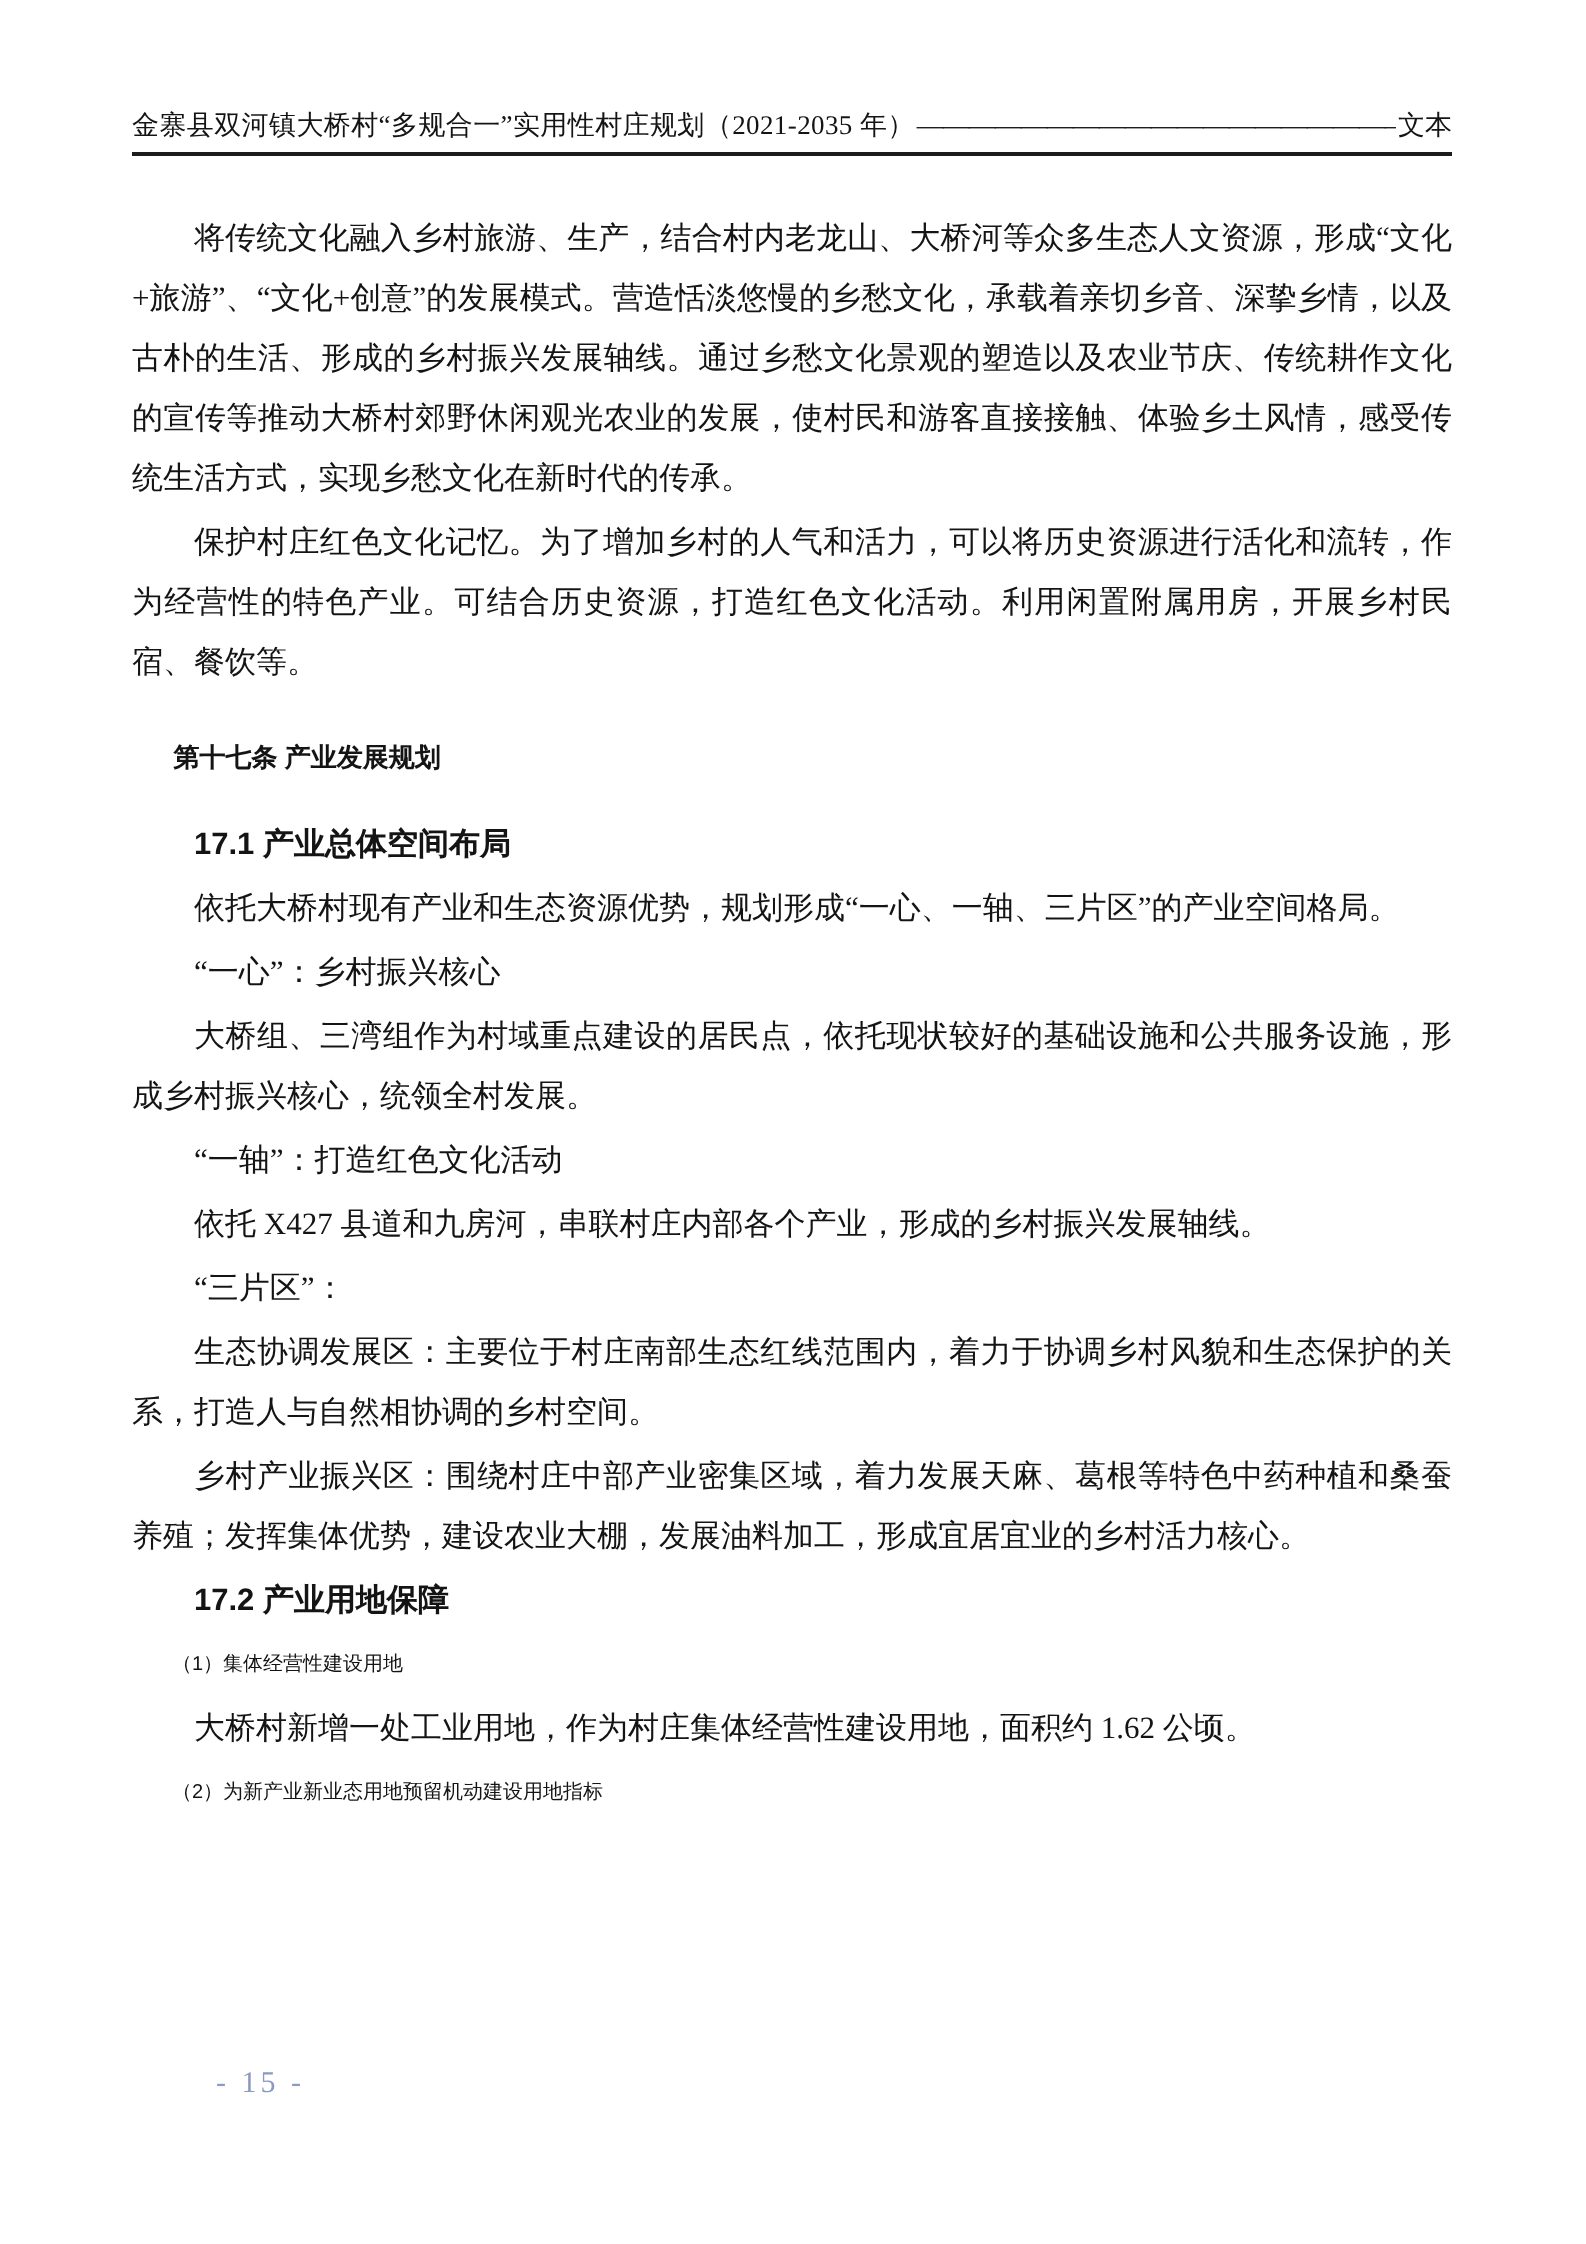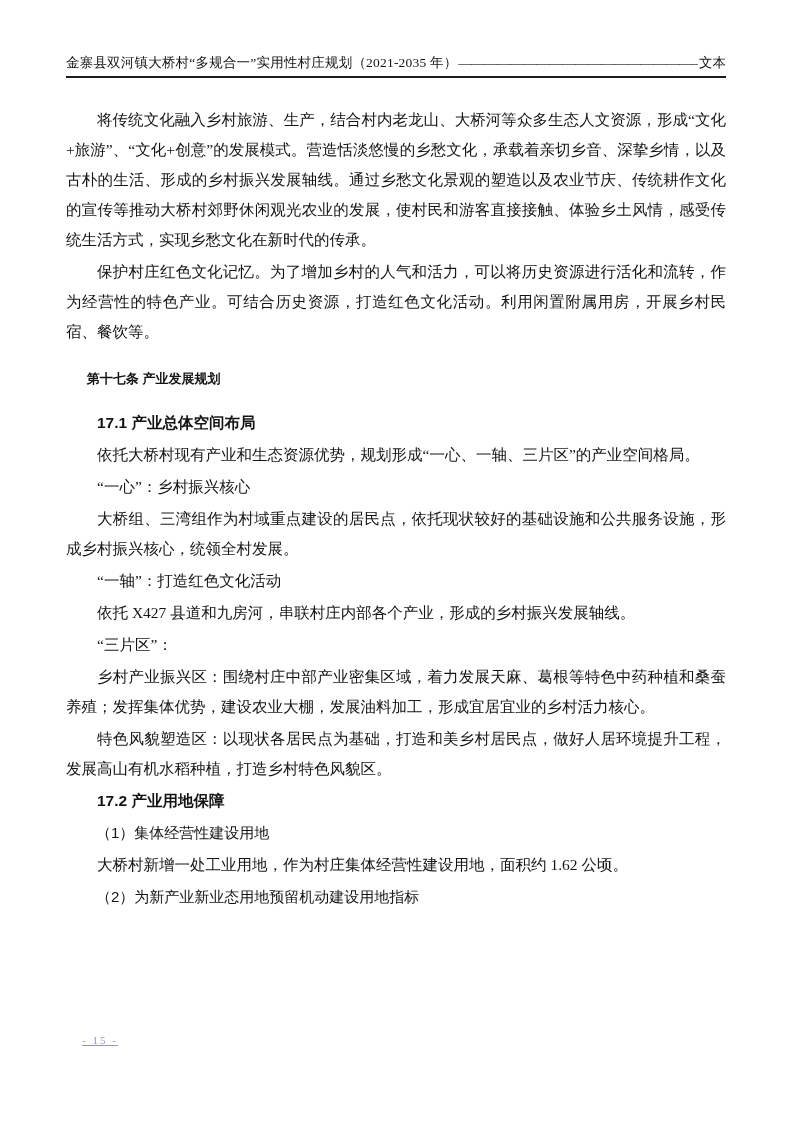--- a/index.html
+++ b/index.html
@@ -41,21 +41,21 @@
     text-align: justify;
   }
   .para {
     margin: 0 0 2px 0;
     text-indent: 2em;
   }
   .para-hei {
     margin: 0 0 2px 0;
     text-indent: 2em;
     font-family: "Liberation Sans", "DejaVu Sans", sans-serif;
-    font-size: 15px;
+    font-size: 10px;
     text-align: left;
   }
   .heading-1 {
     font-family: "Liberation Sans", "DejaVu Sans", sans-serif;
     font-weight: bold;
     font-size: 13px;
     line-height: 32px;
     text-indent: 1.6em;
     text-align: left;
     margin: 16px 0 13px 0;
@@ -65,27 +65,26 @@
     font-weight: bold;
     font-size: 15.5px;
     line-height: 30px;
     text-indent: 2em;
     text-align: left;
     margin: 2px 0 2px 0;
   }
   
   .page-number {
     position: absolute;
-    left: 82px;
+    left: 108px;
     top: 1034px;
-    font-size: 11px;
+    font-size: 15px;
     letter-spacing: 2px;
     color: #8b9ac0;
     font-family: "Liberation Serif", "DejaVu Serif", serif;
-    text-decoration: underline;
   }
 </style>
 </head>
 <body>
 
 <div class="page">
 
   <header class="doc-header">
     <span class="hdr-title">金寨县双河镇大桥村“多规合一”实用性村庄规划（2021-2035 年）</span>
     <span class="hdr-sep">————————————————————————————</span>
@@ -96,22 +95,22 @@
     <p class="para">将传统文化融入乡村旅游、生产，结合村内老龙山、大桥河等众多生态人文资源，形成“文化+旅游”、“文化+创意”的发展模式。营造恬淡悠慢的乡愁文化，承载着亲切乡音、深挚乡情，以及古朴的生活、形成的乡村振兴发展轴线。通过乡愁文化景观的塑造以及农业节庆、传统耕作文化的宣传等推动大桥村郊野休闲观光农业的发展，使村民和游客直接接触、体验乡土风情，感受传统生活方式，实现乡愁文化在新时代的传承。</p>
     <p class="para">保护村庄红色文化记忆。为了增加乡村的人气和活力，可以将历史资源进行活化和流转，作为经营性的特色产业。可结合历史资源，打造红色文化活动。利用闲置附属用房，开展乡村民宿、餐饮等。</p>
     <h1 class="heading-1">第十七条 产业发展规划</h1>
     <h2 class="heading-2">17.1 产业总体空间布局</h2>
     <p class="para">依托大桥村现有产业和生态资源优势，规划形成“一心、一轴、三片区”的产业空间格局。</p>
     <p class="para">“一心”：乡村振兴核心</p>
     <p class="para">大桥组、三湾组作为村域重点建设的居民点，依托现状较好的基础设施和公共服务设施，形成乡村振兴核心，统领全村发展。</p>
     <p class="para">“一轴”：打造红色文化活动</p>
     <p class="para">依托 X427 县道和九房河，串联村庄内部各个产业，形成的乡村振兴发展轴线。</p>
     <p class="para">“三片区”：</p>
+    <p class="para">生态协调发展区：主要位于村庄南部生态红线范围内，着力于协调乡村风貌和生态保护的关系，打造人与自然相协调的乡村空间。</p>
     <p class="para">乡村产业振兴区：围绕村庄中部产业密集区域，着力发展天麻、葛根等特色中药种植和桑蚕养殖；发挥集体优势，建设农业大棚，发展油料加工，形成宜居宜业的乡村活力核心。</p>
-    <p class="para">特色风貌塑造区：以现状各居民点为基础，打造和美乡村居民点，做好人居环境提升工程，发展高山有机水稻种植，打造乡村特色风貌区。</p>
     <h2 class="heading-2">17.2 产业用地保障</h2>
     <p class="para-hei">（1）集体经营性建设用地</p>
     <p class="para">大桥村新增一处工业用地，作为村庄集体经营性建设用地，面积约 1.62 公顷。</p>
     <p class="para-hei">（2）为新产业新业态用地预留机动建设用地指标</p>
   </main>
 
   <div class="page-number">- 15 -</div>
 
 </div>
 

